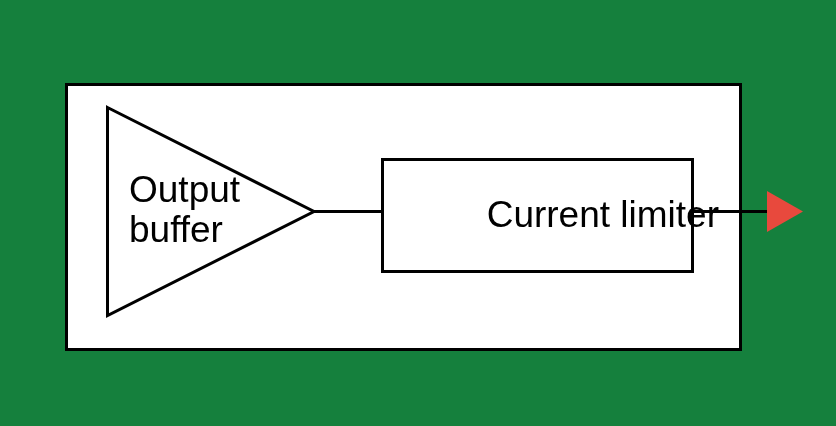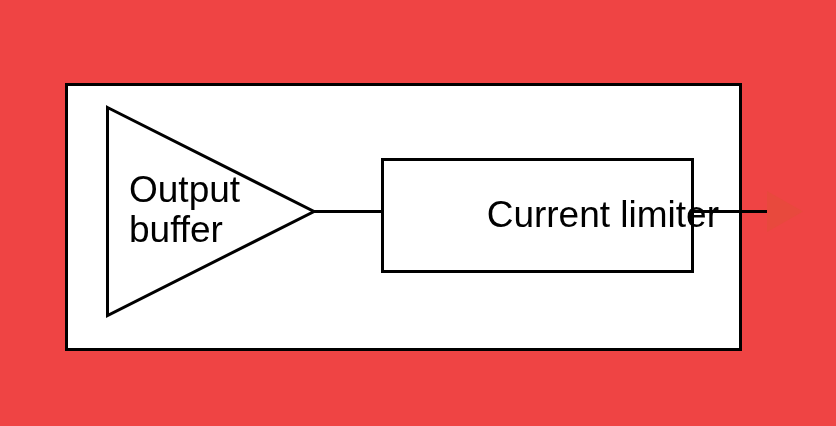--- a/index.html
+++ b/index.html
@@ -4,21 +4,21 @@
 <style>
   html, body {
     margin: 0;
     padding: 0;
     background: #ffffff;
   }
   .canvas {
     position: relative;
     width: 836px;
     height: 426px;
-    background: #ef4444;
+    background: #15803d;
     font-family: "Liberation Sans", "DejaVu Sans", sans-serif;
     overflow: hidden;
   }
   .canvas svg {
     position: absolute;
     left: 0;
     top: 0;
   }
   .shape {
     fill: #ffffff;

